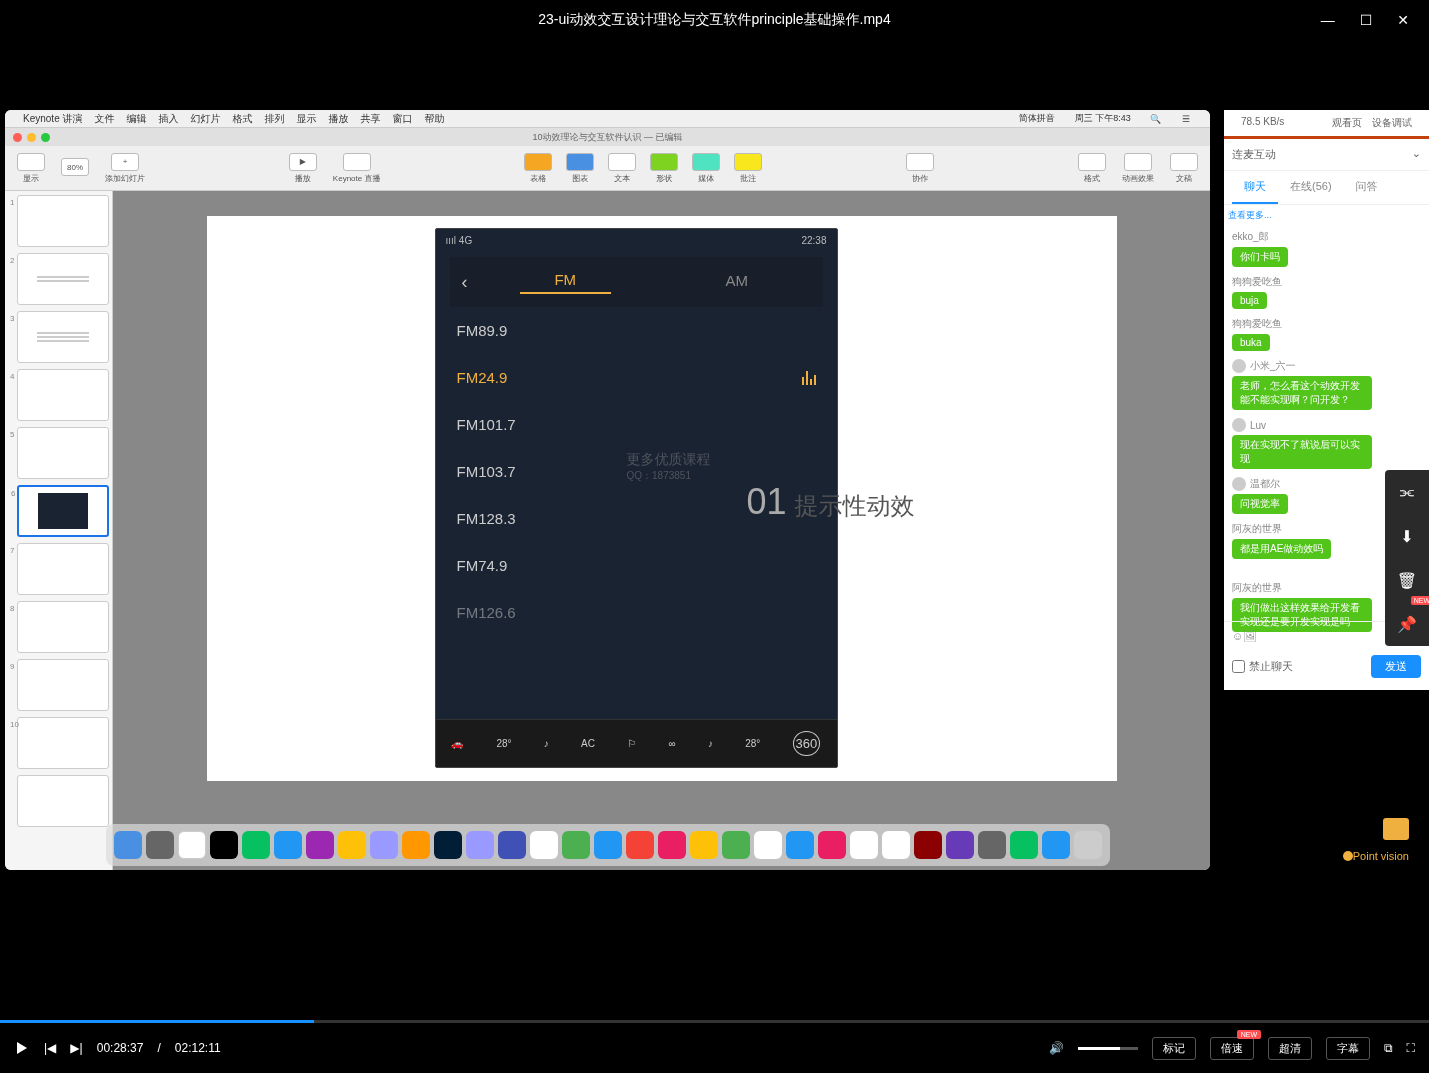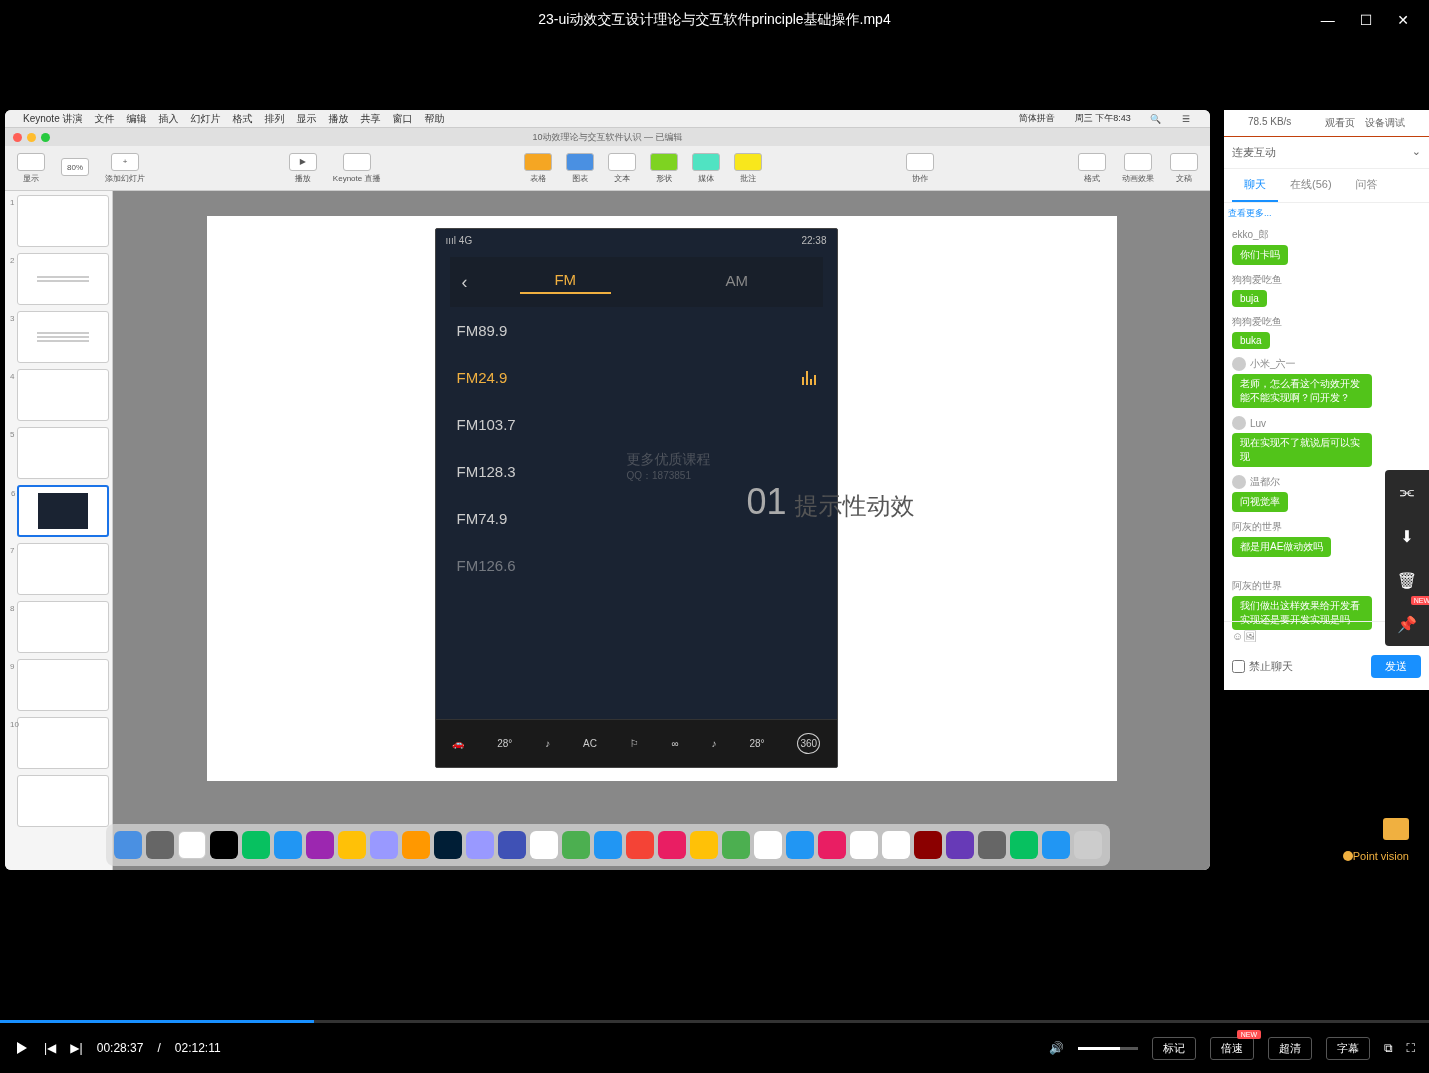--- a/index.html
+++ b/index.html
@@ -43,21 +43,21 @@
 .eq-icon{display:flex;gap:2px;align-items:flex-end;height:14px}
 .eq-icon span{width:2px;background:#f0b040}
 .phone-bottom{position:absolute;bottom:0;left:0;right:0;height:48px;background:#1a1a1a;display:flex;align-items:center;justify-content:space-around;color:#ccc;font-size:10px;border-top:1px solid #333}
 .slide-text{position:absolute;left:540px;top:265px;font-size:24px;color:#555;display:flex;align-items:baseline}
 .slide-text .num{font-size:36px;color:#aaa;margin-right:8px}
 .watermark{position:absolute;left:420px;top:235px;color:#999;font-size:14px;opacity:.4}
 .watermark .qq{font-size:10px}
 .dock{position:absolute;bottom:4px;left:50%;transform:translateX(-50%);height:42px;background:rgba(220,220,220,.7);border-radius:8px;display:flex;align-items:center;padding:0 8px;gap:4px}
 .dock-icon{width:28px;height:28px;border-radius:6px}
 .right-sidebar{position:absolute;right:0;top:70px;width:205px;height:580px;background:#fff;font-size:11px;color:#333}
-.rs-header{display:flex;padding:6px 24px;gap:10px;font-size:10px;color:#666;border-bottom:1px solid #c2410c}
+.rs-header{display:flex;padding:6px 17px;gap:10px;font-size:10px;color:#666;border-bottom:3px solid #c2410c}
 .rs-header .sp{flex:1}
 .rs-section{padding:8px;font-size:11px;color:#666;display:flex;justify-content:space-between;border-bottom:1px solid #eee}
 .rs-tabs{display:flex;padding:0 8px;border-bottom:1px solid #eee}
 .rs-tab{padding:8px 12px;font-size:11px;color:#888}
 .rs-tab.active{color:#1890ff;border-bottom:2px solid #1890ff}
 .rs-more{text-align:left;padding:4px;font-size:9px;color:#1890ff}
 .chat-msgs{padding:4px 8px;overflow:hidden}
 .chat-msg{margin-bottom:8px}
 .chat-user{font-size:10px;color:#888;margin-bottom:3px;display:flex;align-items:center;gap:4px}
 .chat-avatar{width:14px;height:14px;border-radius:50%;background:#ccc}
@@ -271,20 +271,23 @@
             <div class="fm-item sel">
                     <span>FM24.9</span>
                     <div class="eq-icon">
                       <span style="height:8px"></span>
                       <span style="height:14px"></span>
                       <span style="height:6px"></span>
                       <span style="height:10px"></span>
                     </div>
                   </div>
             <div class="fm-item">
+                    <span>FM101.7</span>
+                  </div>
+            <div class="fm-item">
                     <span>FM103.7</span>
                   </div>
             <div class="fm-item">
                     <span>FM128.3</span>
                   </div>
             <div class="fm-item">
                     <span>FM74.9</span>
                   </div>
             <div class="fm-item" style="opacity:.5">
                     <span>FM126.6</span>
@@ -292,21 +295,21 @@
           </div>
           <div class="phone-bottom">
             <span>🚗</span>
             <span>28°</span>
             <span>♪</span>
             <span>AC</span>
             <span>⚐</span>
             <span>∞</span>
             <span>♪</span>
             <span>28°</span>
-            <span style="border:1px solid #ccc;border-radius:50%;padding:4px 2px;font-size:10px">360</span>
+            <span style="border:1px solid #ccc;border-radius:50%;padding:4px 2px;font-size:13px">360</span>
           </div>
         </div>
         <div class="watermark">
           <div>更多优质课程</div>
           <div class="qq">QQ：1873851</div>
         </div>
         <div class="slide-text">
           <span class="num">01</span>
           <span>提示性动效</span>
         </div>

